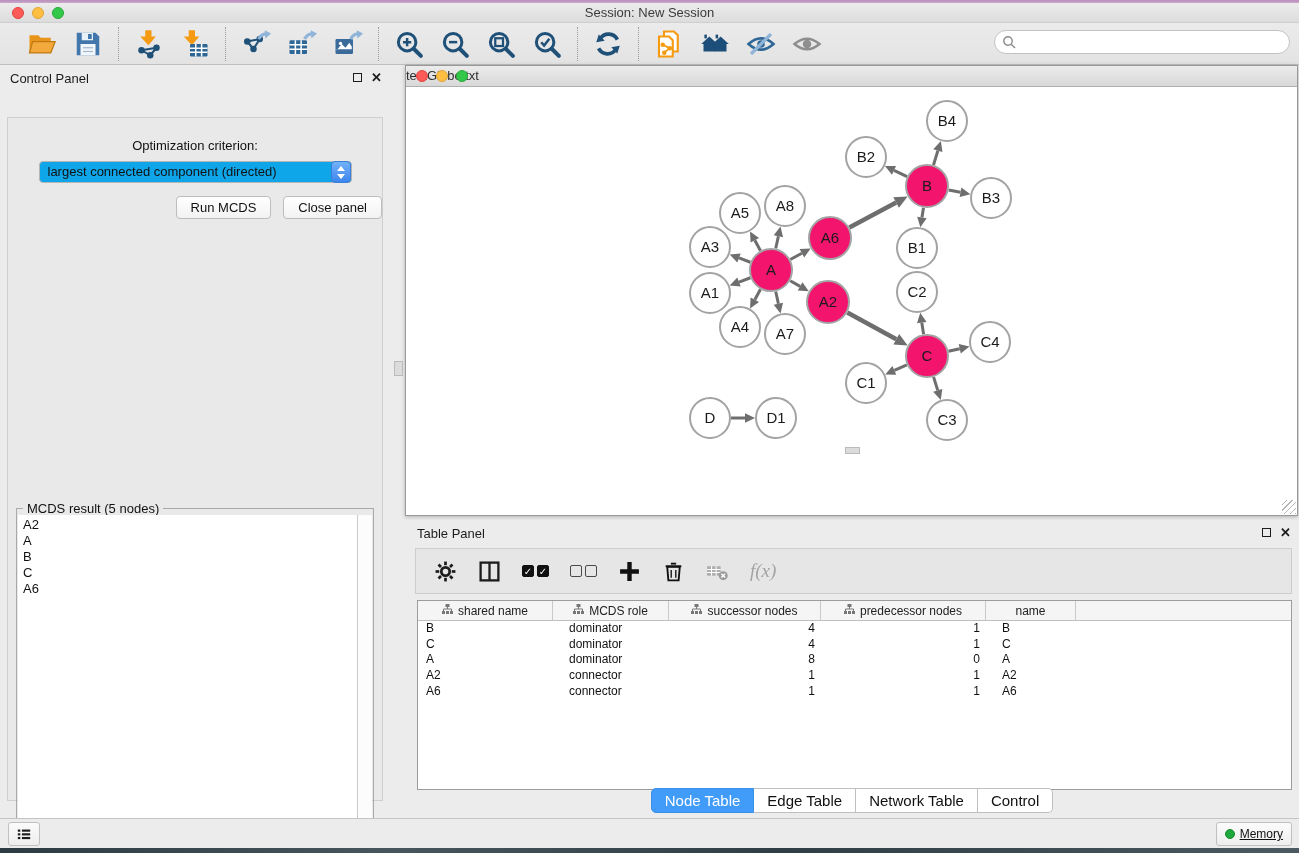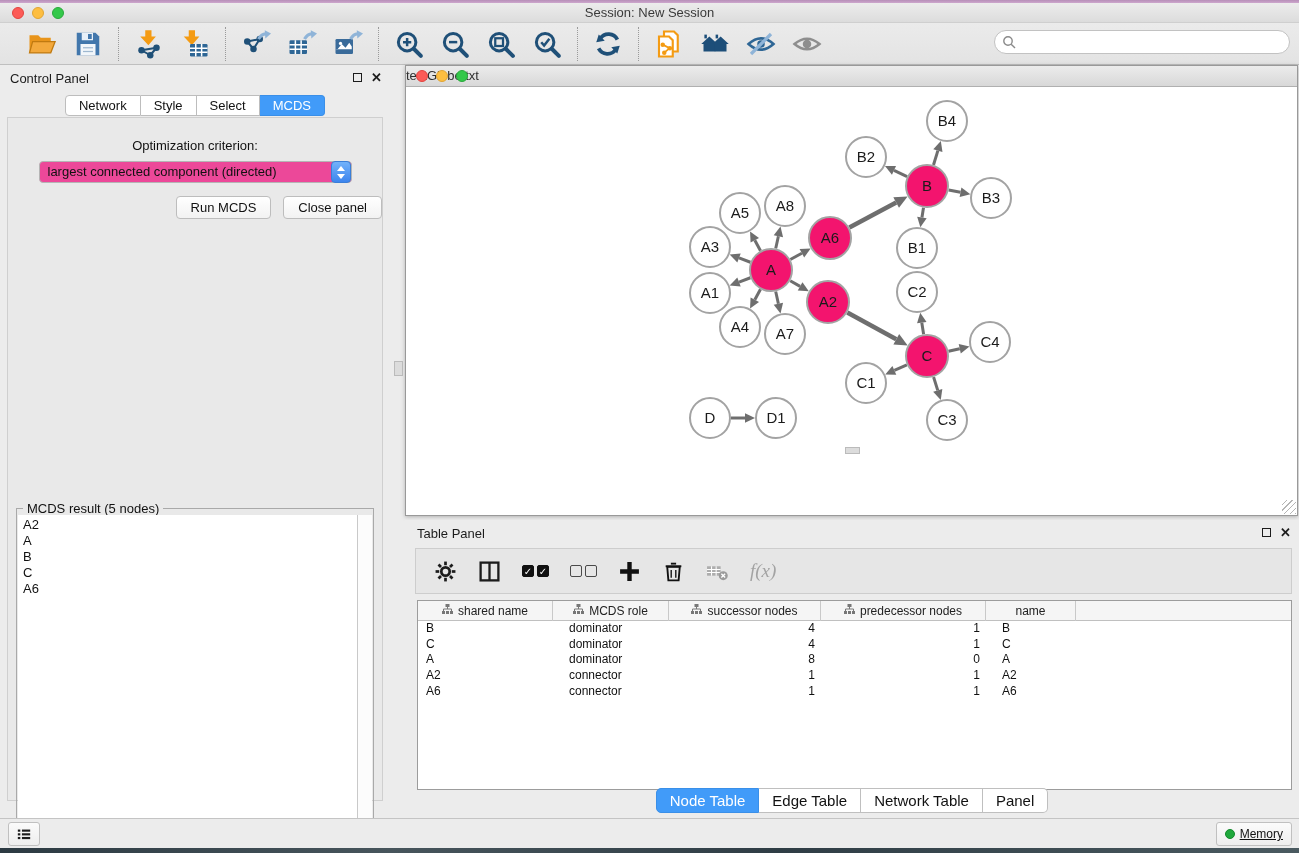--- a/index.html
+++ b/index.html
@@ -40,21 +40,21 @@
   .cp-tabs { position:absolute; left:0; top:30px; width:100%; display:flex; justify-content:center; }
   .cp-tab { font-size:13px; padding:2px 13px; background:#fff; border:1px solid #bdbdbd; border-left:none;
      color:#111; height:21px; line-height:16px;}
   .cp-tab:first-child { border-left:1px solid #bdbdbd; border-radius:4px 0 0 4px; }
   .cp-tab:last-child { border-radius:0 4px 4px 0; }
   .cp-tab.selected { background:#419bf9; border-color:#3a8fe8; color:#fff; }
 
   .cp-body { position:absolute; left:7px; top:52px; width:376px; height:684px; background:#e9e9e9;
      border:1px solid #cfcfcf; }
   .opt-label { text-align:center; margin-top:20px; font-size:13px; color:#111; }
-  .combo { position:relative; margin:8px auto 12px; width:313px; height:22px; background:#ec4899;
+  .combo { position:relative; margin:8px auto 12px; width:313px; height:22px; background:#0ea5e9;
      border:1px solid #b5b5b5; border-radius:4px; font-size:13px; line-height:20px; padding-left:8px; color:#111;}
   .combo-stepper { position:absolute; right:0; top:-1px; width:20px; height:22px; border-radius:4px;
      background:linear-gradient(#72b2fa,#3d85ee); border:1px solid #3a7fd8; }
   .combo-stepper:before { content:""; position:absolute; left:5.5px; top:4px; border:4.5px solid transparent; border-bottom:5px solid #fff; border-top:none;}
   .combo-stepper:after  { content:""; position:absolute; left:5.5px; bottom:3px; border:4.5px solid transparent; border-top:5px solid #fff; border-bottom:none;}
   .cp-buttons { display:flex; justify-content:flex-end; gap:12px; margin-top:13px; }
   .cp-btn { font-size:13px; background:linear-gradient(#ffffff,#f2f2f2); border:1px solid #bdbdbd; border-radius:4px;
      padding:3px 14px; color:#111; }
 
   .result-box { position:absolute; left:8px; top:390px; width:358px; height:338px; border:1px solid #a9a9a9; }
@@ -288,26 +288,20 @@
   </div>
 
   <div class="control-panel">
     <div class="panel-head">
       <span class="ph-title">Control Panel</span>
       <span class="win-btns">
         <span class="win-float"></span>
         <span class="win-close">✕</span>
       </span>
     </div>
-    <div class="cp-tabs" id="cp-tabs">
-        <div class="cp-tab">Network</div>
-        <div class="cp-tab">Style</div>
-        <div class="cp-tab">Select</div>
-        <div class="cp-tab selected">MCDS</div>
-      </div>
     <div class="cp-body">
       <div class="opt-label">Optimization criterion:</div>
       <div class="combo">
         <span>largest connected component (directed)</span>
         <span class="combo-stepper"></span>
       </div>
       <div class="cp-buttons">
         <button class="cp-btn">Run MCDS</button>
         <button class="cp-btn">Close panel</button>
       </div>
@@ -570,21 +564,21 @@
             <div class="dt-cell ar" style="width: 152px;">1</div>
             <div class="dt-cell ar" style="width: 165px;">1</div>
             <div class="dt-cell al2" style="width: 90px;">A6</div>
           </div>
         </div>
     </div>
     <div class="tp-tabs" id="tp-tabs">
         <div class="tp-tab selected">Node Table</div>
         <div class="tp-tab">Edge Table</div>
         <div class="tp-tab">Network Table</div>
-        <div class="tp-tab">Panel</div>
+        <div class="tp-tab">Control</div>
       </div>
   </div>
 
   <div class="statusbar">
     <div class="sb-btn sb-left">
       <svg width="17" height="15" viewBox="0 0 17 15">
         <g fill="#1c1c1c">
           <rect x="1" y="1.5" width="3" height="2.6"></rect>
             <rect x="6" y="1.5" width="10" height="2.6"></rect>
           <rect x="1" y="6" width="3" height="2.6"></rect>

